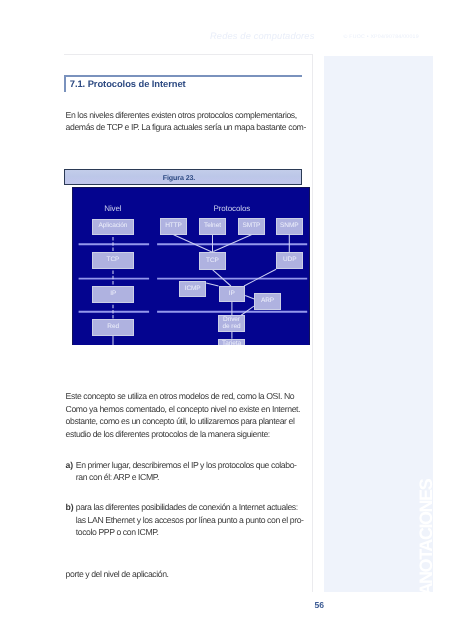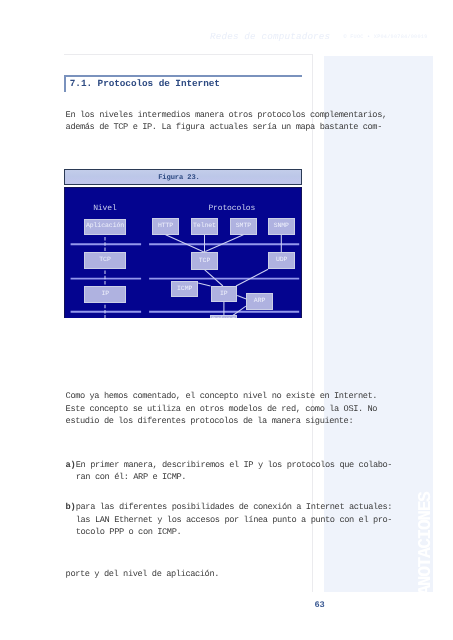--- a/index.html
+++ b/index.html
@@ -1,18 +1,18 @@
 <!DOCTYPE html>
 <html><head>
 <meta charset="utf-8">
 <style>
   html,body{margin:0;padding:0;}
   body{width:453px;height:640px;background:#ffffff;font-family:"Liberation Sans",sans-serif;overflow:hidden;
         -webkit-font-smoothing:antialiased;text-rendering:geometricPrecision;}
-  .page{position:relative;width:453px;height:640px;background:#fff;font-family:Liberation Mono, monospace;}
+  .page{position:relative;width:453px;height:640px;background:#fff;}
 
   
   .runhead{position:absolute;top:31.0px;left:210px;font-size:9.3px;color:#e9eef9;letter-spacing:.15px;font-style:italic;white-space:nowrap;}
   .runcode{position:absolute;top:33.6px;left:343.5px;font-size:5.2px;color:#eaeff9;letter-spacing:.25px;white-space:nowrap;}
   .headrule{position:absolute;left:63.5px;top:53.6px;width:249px;height:1px;background:#ebebee;}
   .vrule{position:absolute;left:312.3px;top:54px;width:1px;height:538px;background:#ebebee;}
 
   
   .panel{position:absolute;left:324px;top:56px;width:108.6px;height:535.6px;background:#eff3fb;overflow:hidden;}
   .anot{position:absolute;left:0;top:0;width:200px;height:20px;line-height:20px;
@@ -30,21 +30,21 @@
   .li .mk{position:absolute;left:0;top:0;font-weight:700;letter-spacing:-0.2px;}
   .li .bd{display:block;margin-left:10.2px;}
 
   
   .pnum{position:absolute;left:314.5px;top:600.3px;font-size:8.6px;font-weight:700;color:#3c5b94;letter-spacing:-0.1px;}
 
   
   .figcap{position:absolute;left:64px;top:168.7px;width:238px;height:16.4px;box-sizing:border-box;
           border:1.15px solid #2b3a55;background:linear-gradient(180deg,#c3cdea 0%,#bcc7e8 45%,#c2c6ec 100%);}
   .figcap span{position:absolute;left:0;right:8px;top:4.3px;text-align:center;font-size:7.1px;font-weight:700;color:#2d4a82;letter-spacing:-0.1px;}
-  .fig{position:absolute;left:64px;top:187.1px;width:238px;height:131px;background:#04048f;overflow:hidden;
+  .fig{position:absolute;left:72px;top:187.1px;width:238px;height:158px;background:#04048f;overflow:hidden;
        box-shadow:inset 1px 1px 0 0 #121258, inset -1px 0 0 0 #121258;}
   .fbox{position:absolute;box-sizing:border-box;background:#afb2e0;border:0.9px solid #ccd0e6;
         color:#eef0fb;font-size:6.5px;text-align:center;line-height:6.6px;letter-spacing:-0.08px;
         display:flex;flex-direction:column;align-items:center;justify-content:center;}
   .fbox span{display:block;white-space:nowrap;}
   .flab{position:absolute;color:#ccd2ee;font-size:8.0px;white-space:nowrap;letter-spacing:-0.12px;}
   svg.wires{position:absolute;left:0;top:0;}
 </style>
 </head>
 <body>
@@ -58,21 +58,21 @@
 
   <div class="panel">
     <div class="anot">ANOTACIONES</div>
   </div>
 
   <div class="sec-rule"></div>
   <div class="sec-bar"></div>
   <div class="sec-title">7.1. Protocolos de Internet</div>
 
   <div class="tx" id="p1" style="top:108.9px">
-      <div>En los niveles intermedios manera otros protocolos complementarios,</div>
+      <div>En los niveles diferentes existen otros protocolos complementarios,</div>
       <div>además de TCP e IP. La figura actuales sería un mapa bastante com-</div>
     </div>
 
   <div class="figcap">
     <span>Figura 23.</span>
   </div>
 
   <div class="fig" id="figbody">
       <svg class="wires" width="238" height="186">
         <line x1="6.6" y1="57.2" x2="77.1" y2="57.2" stroke="#9498ec" stroke-width="1.9"></line>
@@ -141,39 +141,40 @@
       </div>
       <div class="fbox" style="left: 146.2px; top: 128.4px; width: 26.7px; height: 16.7px;">
         <span style="display: block;">Driver</span>
         <span style="display: block;">de red</span>
       </div>
       <div class="fbox" style="left: 146.2px; top: 151.8px; width: 26.7px; height: 17px;">
         <span style="display: block;">Tarjeta</span>
         <span style="display: block;">de red</span>
       </div>
       <div class="flab" style="left: 40.9px; top: 17.1px; transform: translateX(-50%);">Nivel</div>
-      <div class="flab" style="left: 159.8px; top: 16.9px; transform: translateX(-50%); margin-left: 8px;">Protocolos</div>
+      <div class="flab" style="left: 159.8px; top: 16.9px; transform: translateX(-50%);">Protocolos</div>
     </div>
 
   <div class="tx" id="p2" style="top:390.3px">
+      <div>Este concepto se utiliza en otros modelos de red, como la OSI. No</div>
       <div>Como ya hemos comentado, el concepto nivel no existe en Internet.</div>
-      <div>Este concepto se utiliza en otros modelos de red, como la OSI. No</div>
+      <div>obstante, como es un concepto útil, lo utilizaremos para plantear el</div>
       <div>estudio de los diferentes protocolos de la manera siguiente:</div>
     </div>
 
   <div class="li" id="li0" style="top:458.8px">
       <span class="mk">a)</span>
-      <div class="bd">En primer manera, describiremos el IP y los protocolos que colabo-</div>
+      <div class="bd">En primer lugar, describiremos el IP y los protocolos que colabo-</div>
       <div class="bd">ran con él: ARP e ICMP.</div>
     </div>
   <div class="li" id="li1" style="top:501.0px">
       <span class="mk">b)</span>
       <div class="bd">para las diferentes posibilidades de conexión a Internet actuales:</div>
       <div class="bd">las LAN Ethernet y los accesos por línea punto a punto con el pro-</div>
       <div class="bd">tocolo PPP o con ICMP.</div>
     </div>
 
   <div class="tx" id="p3" style="top:568.1px">
       <div>porte y del nivel de aplicación.</div>
     </div>
 
-  <div class="pnum">63</div>
+  <div class="pnum">56</div>
 </div>
 
 </body></html>

